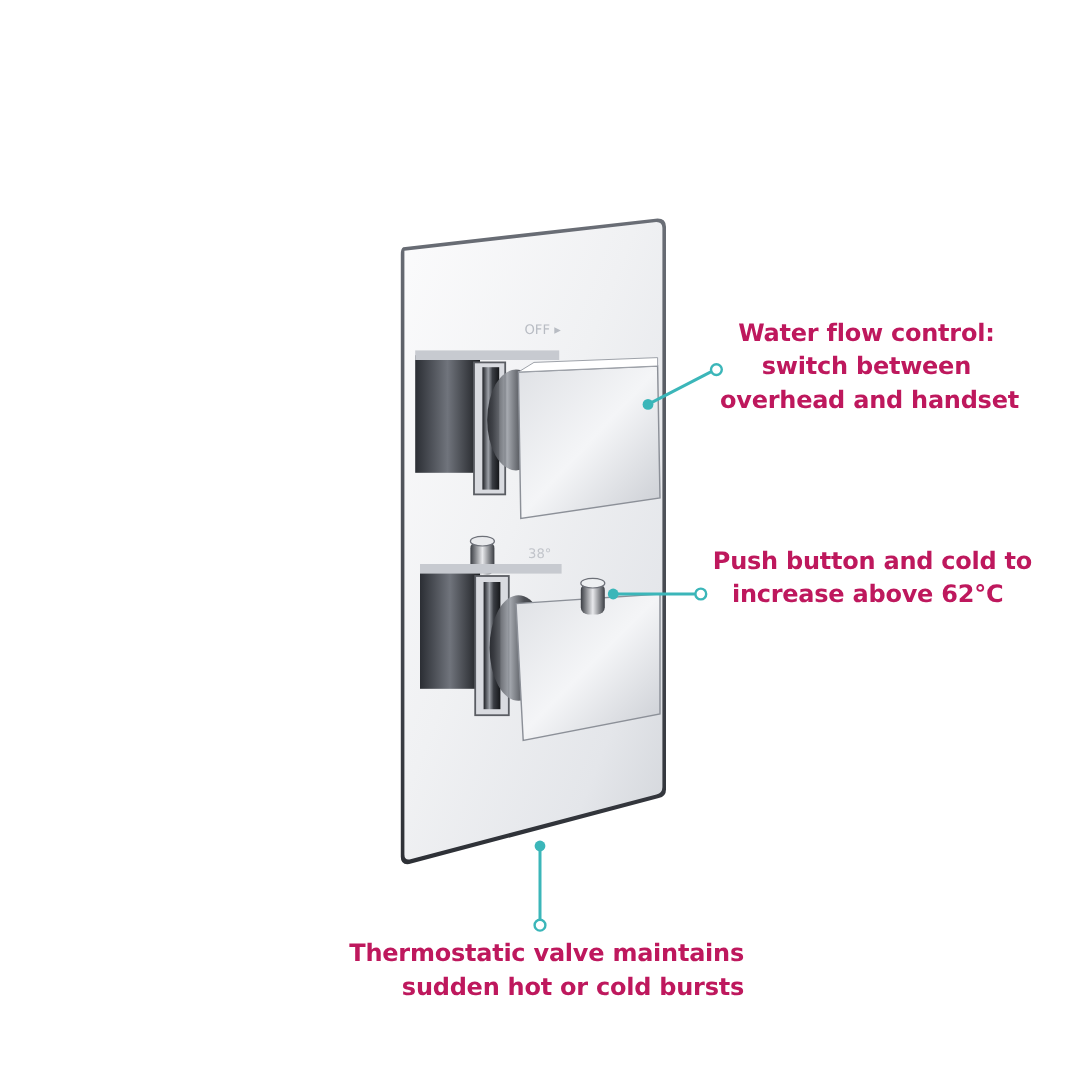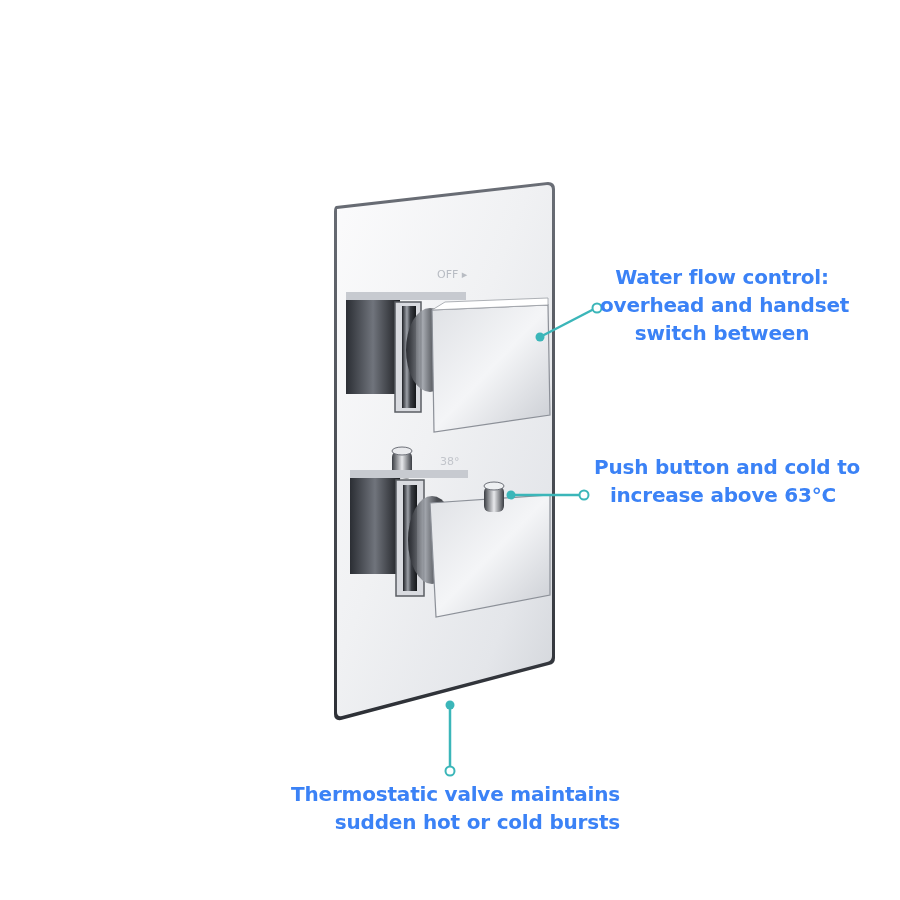--- a/index.html
+++ b/index.html
@@ -1,19 +1,19 @@
 <!DOCTYPE html>
 <html><head>
 <meta charset="utf-8">
 <style>
   html, body { margin:0; padding:0; background:#ffffff; }
   body { width:900px; height:900px; position:relative; overflow:hidden; font-family:"DejaVu Sans", sans-serif; }
   .stage { position:absolute; left:0; top:0; width:900px; height:708px; }
   .callout-text {
-    position:absolute; color:#3b82f6; font-weight:bold; font-size:20px; line-height:28px;
+    position:absolute; color:#be185d; font-weight:bold; font-size:20px; line-height:28px;
     text-align:center; white-space:nowrap; letter-spacing:-0.2px;
   }
   .callout-text span { display:block; }
   svg { position:absolute; left:0; top:0; }
 </style>
 </head>
 <body>
 
 <div class="stage">
 
@@ -95,27 +95,27 @@
     </g>
     <g>
       <line x1="450" y1="705" x2="450" y2="767" stroke="#3bb6b9" stroke-width="2.5"></line>
       <circle cx="450" cy="705" r="4.5" fill="#3bb6b9"></circle>
       <circle cx="450" cy="771" r="4.5" fill="#ffffff" stroke="#3bb6b9" stroke-width="2"></circle>
     </g>
   </svg>
 
   <div class="callout-text" style="left:600px; top:263px; width:244px;">
     <span>Water flow control:</span>
+    <span>switch between</span>
     <span>overhead and handset</span>
-    <span>switch between</span>
   </div>
 
   <div class="callout-text" style="left:594px; top:453px; width:258px;">
     <span>Push button and cold to</span>
-    <span>increase above 63°C</span>
+    <span>increase above 62°C</span>
   </div>
 
   <div class="callout-text" style="left:280px; top:780px; width:340px;text-align:right;">
     <span>Thermostatic valve maintains</span>
     <span>sudden hot or cold bursts</span>
   </div>
 
 </div>
 
 </body></html>

